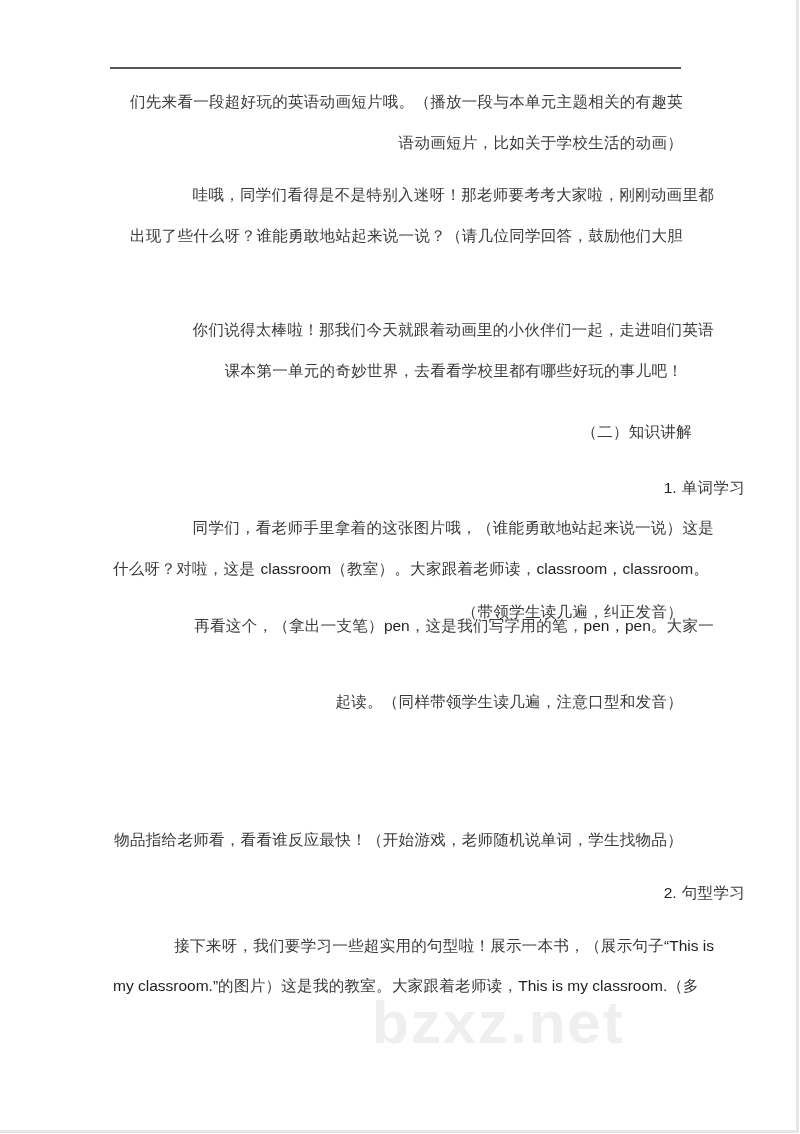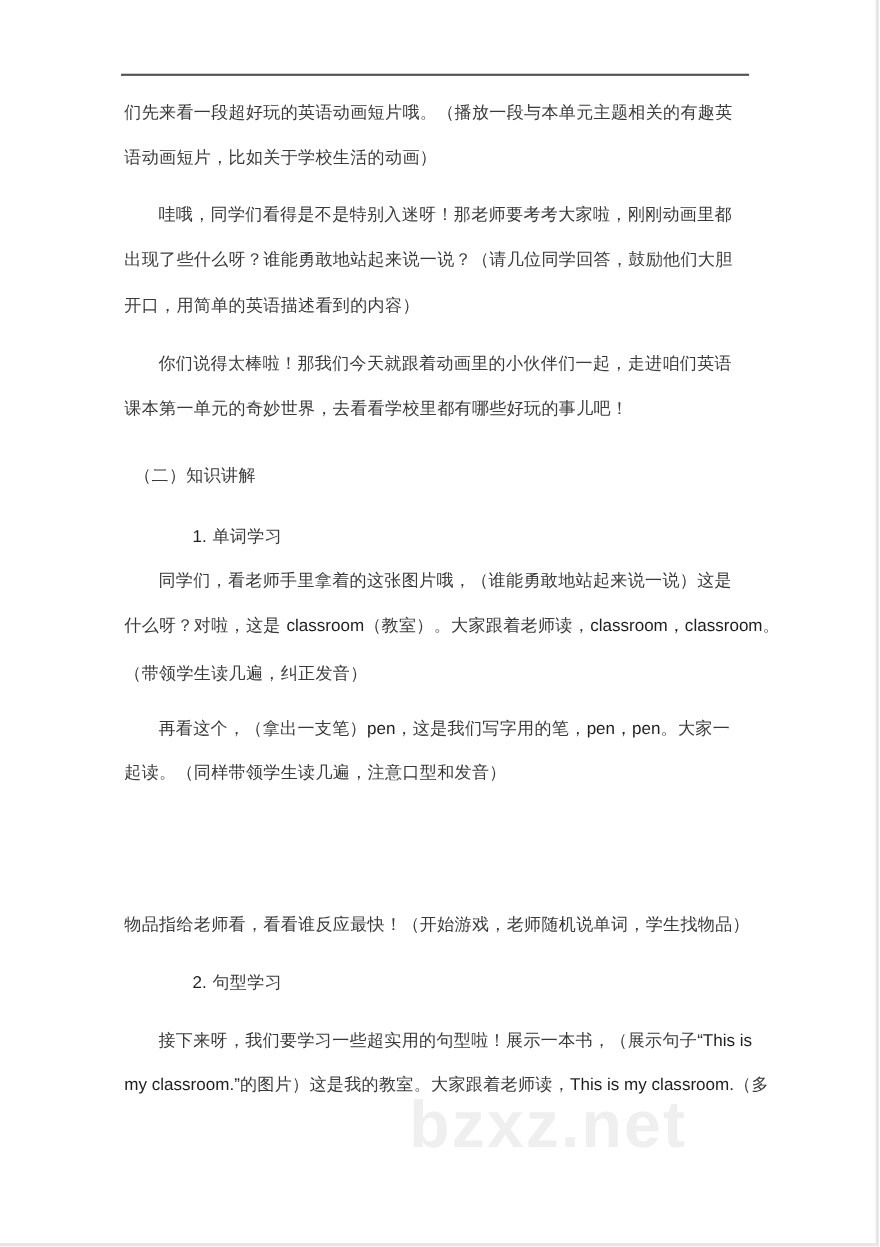--- a/index.html
+++ b/index.html
@@ -57,52 +57,51 @@
     top: 975px;
     font-family: "Liberation Sans", "DejaVu Sans", sans-serif;
     font-weight: bold;
     font-size: 60px;
     line-height: 96px;
     color: #efefef;
     letter-spacing: 2px;
     z-index: 0;
     user-select: none;
   }
-  .text-layer { position: absolute; inset: 0; z-index: 1; }
+  .text-layer { position: absolute; inset: 0; z-index: 1; text-align: right; }
 </style>
 </head>
 <body>
 
 <div class="page">
   <div class="watermark">bzxz.net</div>
   <div class="header-rule"></div>
 
   <div class="text-layer">
     <div class="line" style="top:92px">们先来看一段超好玩的英语动画短片哦。（播放一段与本单元主题相关的有趣英</div>
     <div class="line indent" style="top:185px">哇哦，同学们看得是不是特别入迷呀！那老师要考考大家啦，刚刚动画里都</div>
 
     <div class="line" style="top:133px">语动画短片，比如关于学校生活的动画）</div>
     <div class="line" style="top:226px">出现了些什么呀？谁能勇敢地站起来说一说？（请几位同学回答，鼓励他们大胆</div>
-    <div class="line" style="top:268px">开口，用简单的英语描述看到的内容）</div>
 
     <div class="line indent" style="top:320px">你们说得太棒啦！那我们今天就跟着动画里的小伙伴们一起，走进咱们英语</div>
     <div class="line heading-indent" style="top:422px">（二）知识讲解</div>
 
     <div class="line" style="top:361px">课本第一单元的奇妙世界，去看看学校里都有哪些好玩的事儿吧！</div>
 
     <div class="line num-indent" style="top:478px">
       <span class="en">1.</span>
       <span>单词学习</span>
     </div>
 
     <div class="line indent" style="top:518px">同学们，看老师手里拿着的这张图片哦，（谁能勇敢地站起来说一说）这是</div>
     <div class="line" style="top:559px"><span>什么呀？对啦，这是 </span><span class="en">classroom</span><span>（教室）。大家跟着老师读，</span><span class="en">classroom，classroom</span><span>。</span></div>
     <div class="line" style="top:602px">（带领学生读几遍，纠正发音）</div>
 
-    <div class="line indent" style="top:652px"><span>再看这个，（拿出一支笔）</span><span class="en">pen</span><span>，这是我们写字用的笔，</span><span class="en">pen，pen</span><span>。大家一</span></div>
+    <div class="line indent" style="top:616px"><span>再看这个，（拿出一支笔）</span><span class="en">pen</span><span>，这是我们写字用的笔，</span><span class="en">pen，pen</span><span>。大家一</span></div>
     <div class="line" style="top:692px">起读。（同样带领学生读几遍，注意口型和发音）</div>
 
 
     <div class="line" style="top:830px">物品指给老师看，看看谁反应最快！（开始游戏，老师随机说单词，学生找物品）</div>
 
     <div class="line num-indent" style="top:883px">
       <span class="en">2.</span>
       <span>句型学习</span>
     </div>
 

